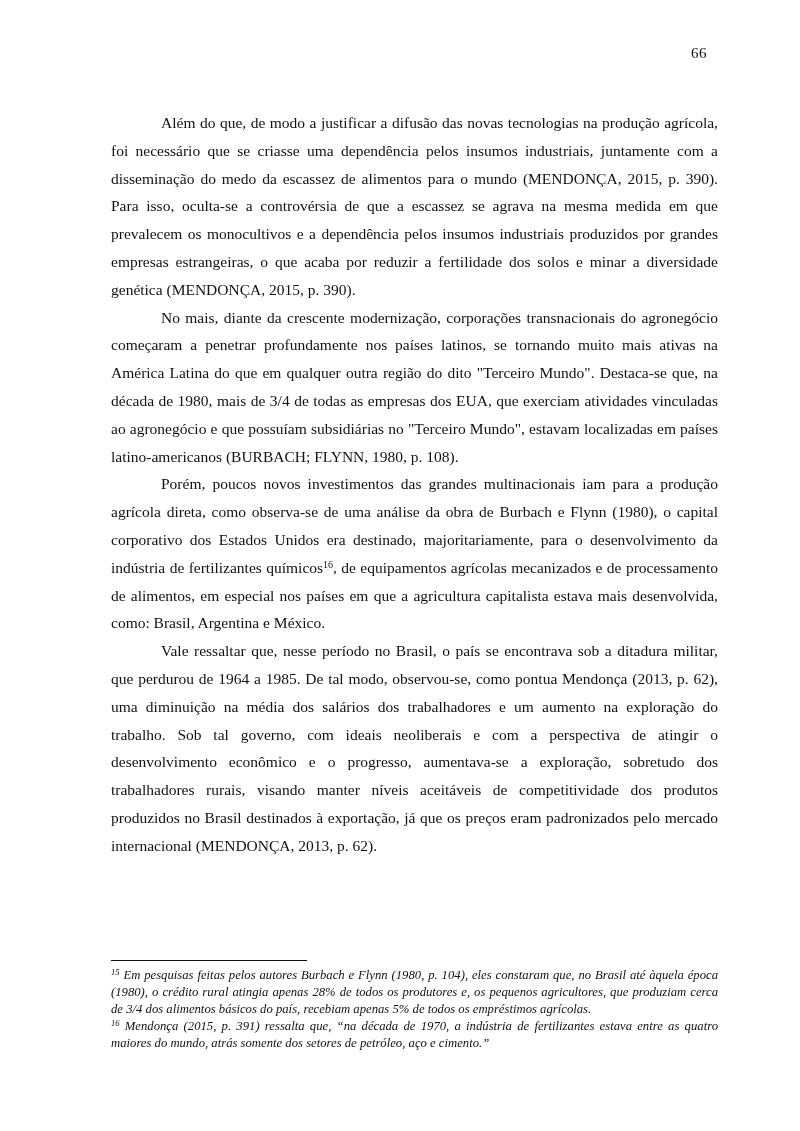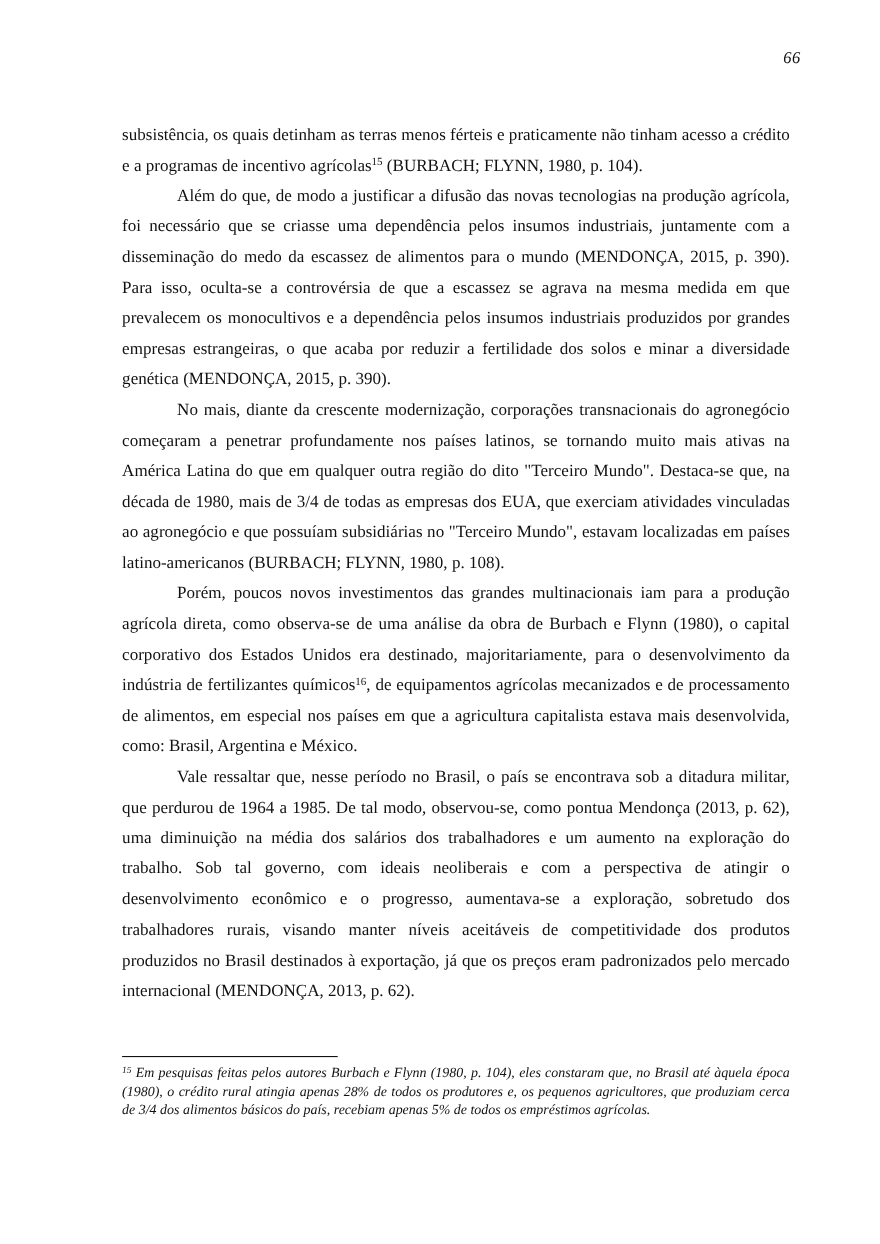--- a/index.html
+++ b/index.html
@@ -12,24 +12,23 @@
     width: 800px;
     height: 1131px;
     background: #ffffff;
     font-family: "Liberation Serif", "DejaVu Serif", serif;
     color: #111111;
     overflow: hidden;
   }
   .page-number {
     position: absolute;
     top: 45px;
-    right: 72px;
+    right: 93px;
     font-size: 15px;
     letter-spacing: 0.5px;
-    font-style: italic;
   }
   .body-text {
     position: absolute;
     top: 109px;
     left: 111px;
     width: 607px;
     font-size: 15.5px;
     line-height: 27.8px;
     text-align: justify;
   }
@@ -67,34 +66,34 @@
 </style>
 </head>
 <body>
 
 <div class="page">
 
   <div class="page-number">66</div>
 
   <main class="body-text">
 
-    <p class="para"><span>subsistência, os quais detinham as terras menos férteis e praticamente não tinham acesso a crédito e a programas de incentivo agrícolas</span><span class="sup">15</span><span> (BURBACH; FLYNN, 1980, p. 104).</span></p>
 
     <p class="para indented">Além do que, de modo a justificar a difusão das novas tecnologias na produção agrícola, foi necessário que se criasse uma dependência pelos insumos industriais, juntamente com a disseminação do medo da escassez de alimentos para o mundo (MENDONÇA, 2015, p. 390). Para isso, oculta-se a controvérsia de que a escassez se agrava na mesma medida em que prevalecem os monocultivos e a dependência pelos insumos industriais produzidos por grandes empresas estrangeiras, o que acaba por reduzir a fertilidade dos solos e minar a diversidade genética (MENDONÇA, 2015, p. 390).</p>
 
     <p class="para indented">No mais, diante da crescente modernização, corporações transnacionais do agronegócio começaram a penetrar profundamente nos países latinos, se tornando muito mais ativas na América Latina do que em qualquer outra região do dito "Terceiro Mundo". Destaca-se que, na década de 1980, mais de 3/4 de todas as empresas dos EUA, que exerciam atividades vinculadas ao agronegócio e que possuíam subsidiárias no "Terceiro Mundo", estavam localizadas em países latino-americanos (BURBACH; FLYNN, 1980, p. 108).</p>
 
     <p class="para indented"><span>Porém, poucos novos investimentos das grandes multinacionais iam para a produção agrícola direta, como observa-se de uma análise da obra de Burbach e Flynn (1980), o capital corporativo dos Estados Unidos era destinado, majoritariamente, para o desenvolvimento da indústria de fertilizantes químicos</span><span class="sup">16</span><span>, de equipamentos agrícolas mecanizados e de processamento de alimentos, em especial nos países em que a agricultura capitalista estava mais desenvolvida, como: Brasil, Argentina e México.</span></p>
 
     <p class="para indented">Vale ressaltar que, nesse período no Brasil, o país se encontrava sob a ditadura militar, que perdurou de 1964 a 1985. De tal modo, observou-se, como pontua Mendonça (2013, p. 62), uma diminuição na média dos salários dos trabalhadores e um aumento na exploração do trabalho. Sob tal governo, com ideais neoliberais e com a perspectiva de atingir o desenvolvimento econômico e o progresso, aumentava-se a exploração, sobretudo dos trabalhadores rurais, visando manter níveis aceitáveis de competitividade dos produtos produzidos no Brasil destinados à exportação, já que os preços eram padronizados pelo mercado internacional (MENDONÇA, 2013, p. 62).</p>
 
   </main>
 
   <footer class="footnotes">
 
     <div class="footnote-rule"></div>
 
     <p class="footnote"><span class="fn-sup">15</span><span> Em pesquisas feitas pelos autores Burbach e Flynn (1980, p. 104), eles constaram que, no Brasil até àquela época (1980), o crédito rural atingia apenas 28% de todos os produtores e, os pequenos agricultores, que produziam cerca de 3/4 dos alimentos básicos do país, recebiam apenas 5% de todos os empréstimos agrícolas.</span></p>
 
+    <p class="footnote"><span class="fn-sup">16</span><span> Mendonça (2015, p. 391) ressalta que, “na década de 1970, a indústria de fertilizantes estava entre as quatro maiores do mundo, atrás somente dos setores de petróleo, aço e cimento.”</span></p>
 
   </footer>
 
 </div>
 
 </body></html>

